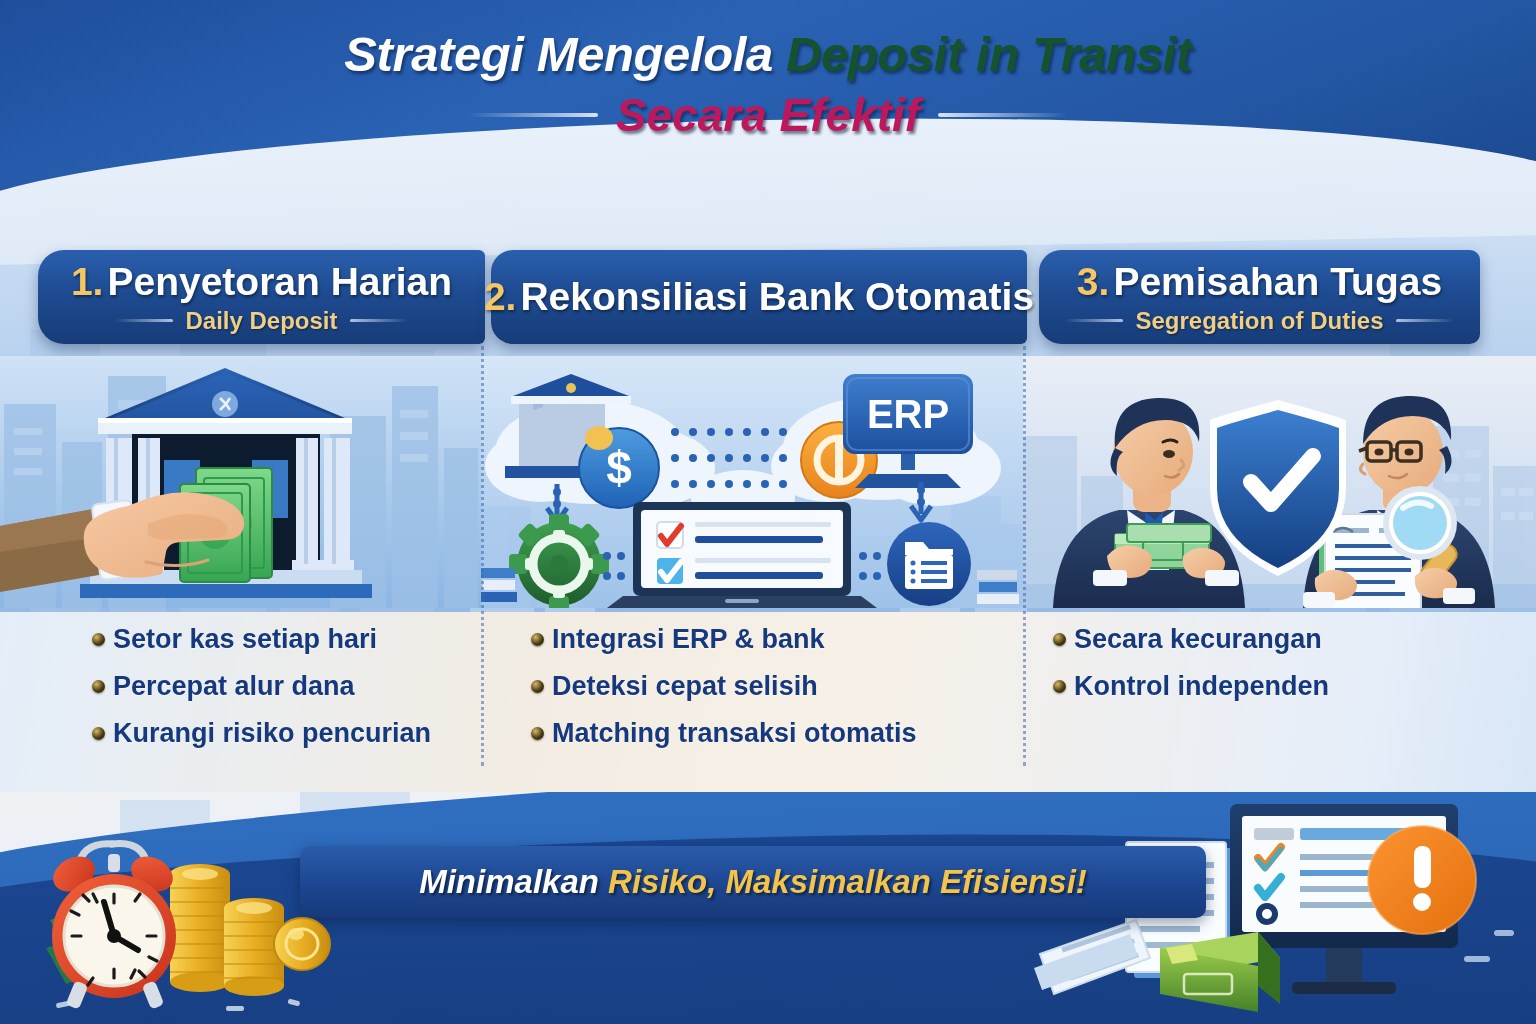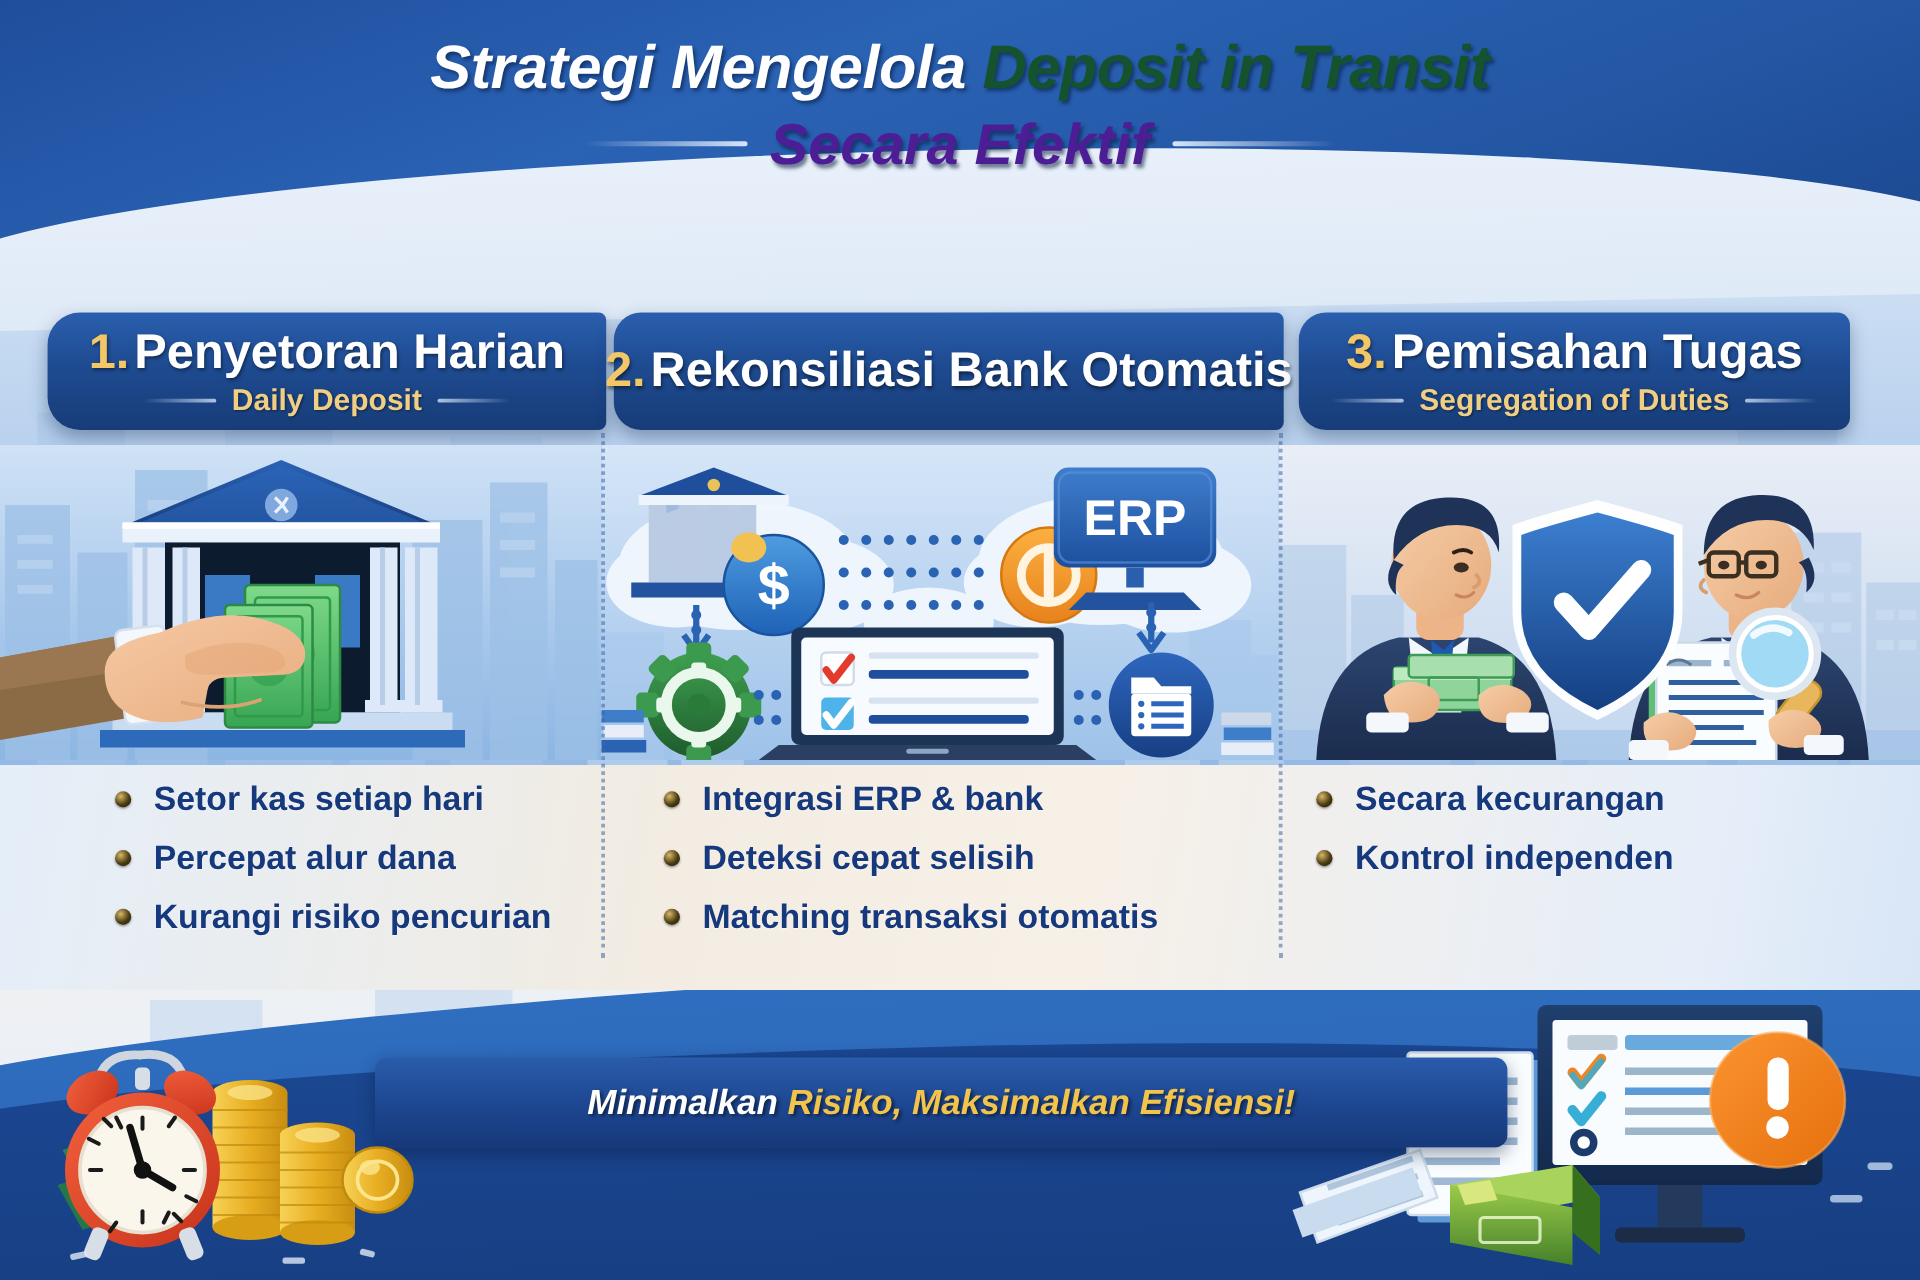--- a/index.html
+++ b/index.html
@@ -44,21 +44,21 @@
     text-align:center; margin-top:26px;
     font-size:49px; font-weight:bold; font-style:italic; letter-spacing:-.4px;
     color:#ffffff; text-shadow:2px 3px 3px rgba(8,26,60,.55);
     white-space:nowrap;
   }
   .title-line1 .gold { color:#14532d; }
   .title-line2row {
     display:flex; align-items:center; justify-content:center; gap:18px; margin-top:6px;
   }
   .title-line2 {
-    font-size:46px; font-weight:bold; font-style:italic; color:#4c1d95;
+    font-size:46px; font-weight:bold; font-style:italic; color:#be185d;
     text-shadow:2px 3px 3px rgba(8,26,60,.55);
   }
   .tl-rule { width:130px; height:4px; border-radius:2px;
     background:linear-gradient(90deg,rgba(220,232,248,0),rgba(225,236,250,.95)); }
   .tl-rule.right { background:linear-gradient(270deg,rgba(220,232,248,0),rgba(225,236,250,.95)); }
 
   
   .cols { position:absolute; left:0; right:0; top:196px; bottom:0; z-index:5; display:flex; }
   .col { position:relative; flex:1 1 0; }
   .col.c1 { flex:0 0 481px; }
@@ -92,42 +92,42 @@
   .rb-rule.right { background:linear-gradient(270deg,rgba(230,240,255,0),rgba(225,238,255,.75)); }
 
   
   .illus { position:absolute; left:0; right:0; top:160px; height:252px; overflow:hidden; }
 
   
   .bullets { position:absolute; top:428px; height:170px; }
   .col.c1 .bullets { left:92px; right:20px; }
   .col.c2 .bullets { left:50px; right:20px; }
   .col.c3 .bullets { left:30px; right:20px; }
-  .bullet { display:flex; align-items:center; gap:18px; margin-bottom:16px; }
+  .bullet { display:flex; align-items:center; gap:8px; margin-bottom:16px; }
   .dot { width:13px; height:13px; border-radius:50%;
     background:radial-gradient(circle at 35% 32%,#d8b768 0%,#4a3c12 55%,#1d1708 100%);
     flex:0 0 auto; box-shadow:0 1px 2px rgba(0,0,0,.4); }
   .btext { font-size:27px; font-weight:bold; color:#16387c;
     text-shadow:0 1px 1px rgba(255,255,255,.6); white-space:nowrap; }
 
   
   .bottom { position:absolute; left:0; right:0; top:792px; bottom:0; z-index:4; overflow:hidden; }
   .wave1 { position:absolute; left:-6%; width:118%; top:-18px; height:260px;
     background:linear-gradient(180deg,#2f6ec0 0%,#2a62b0 100%);
     border-radius:60% 40% 0 0 / 70px 130px 0 0; transform:rotate(-2.6deg); }
   .wave2 { position:absolute; left:-6%; width:118%; top:44px; height:230px;
     background:linear-gradient(180deg,#1b4791 0%,#163d80 100%);
     border-radius:50% 55% 0 0 / 60px 110px 0 0; transform:rotate(-1.4deg); }
   .footband {
     position:absolute; left:300px; right:330px; top:54px; height:72px;
     background:linear-gradient(180deg,#2a5cab 0%,#1d4690 55%,#17397a 100%);
     border-radius:10px; box-shadow:0 5px 14px rgba(6,22,56,.4);
     display:flex; align-items:center; justify-content:center; z-index:9;
   }
-  .foottext { font-size:28px; font-weight:bold; font-style:italic; color:#ffffff;
+  .foottext { font-size:33px; font-weight:bold; font-style:italic; color:#ffffff;
     text-shadow:2px 2px 3px rgba(0,0,0,.5); white-space:nowrap; }
   .foottext .gold { color:#f3c44c; }
 
   .bl-art { position:absolute; left:40px; top:24px; width:330px; height:210px; z-index:10; }
   .br-art { position:absolute; right:10px; top:4px; width:500px; height:240px; z-index:8; }
 
   svg { display:block; }
 </style>
 </head>
 <body>

